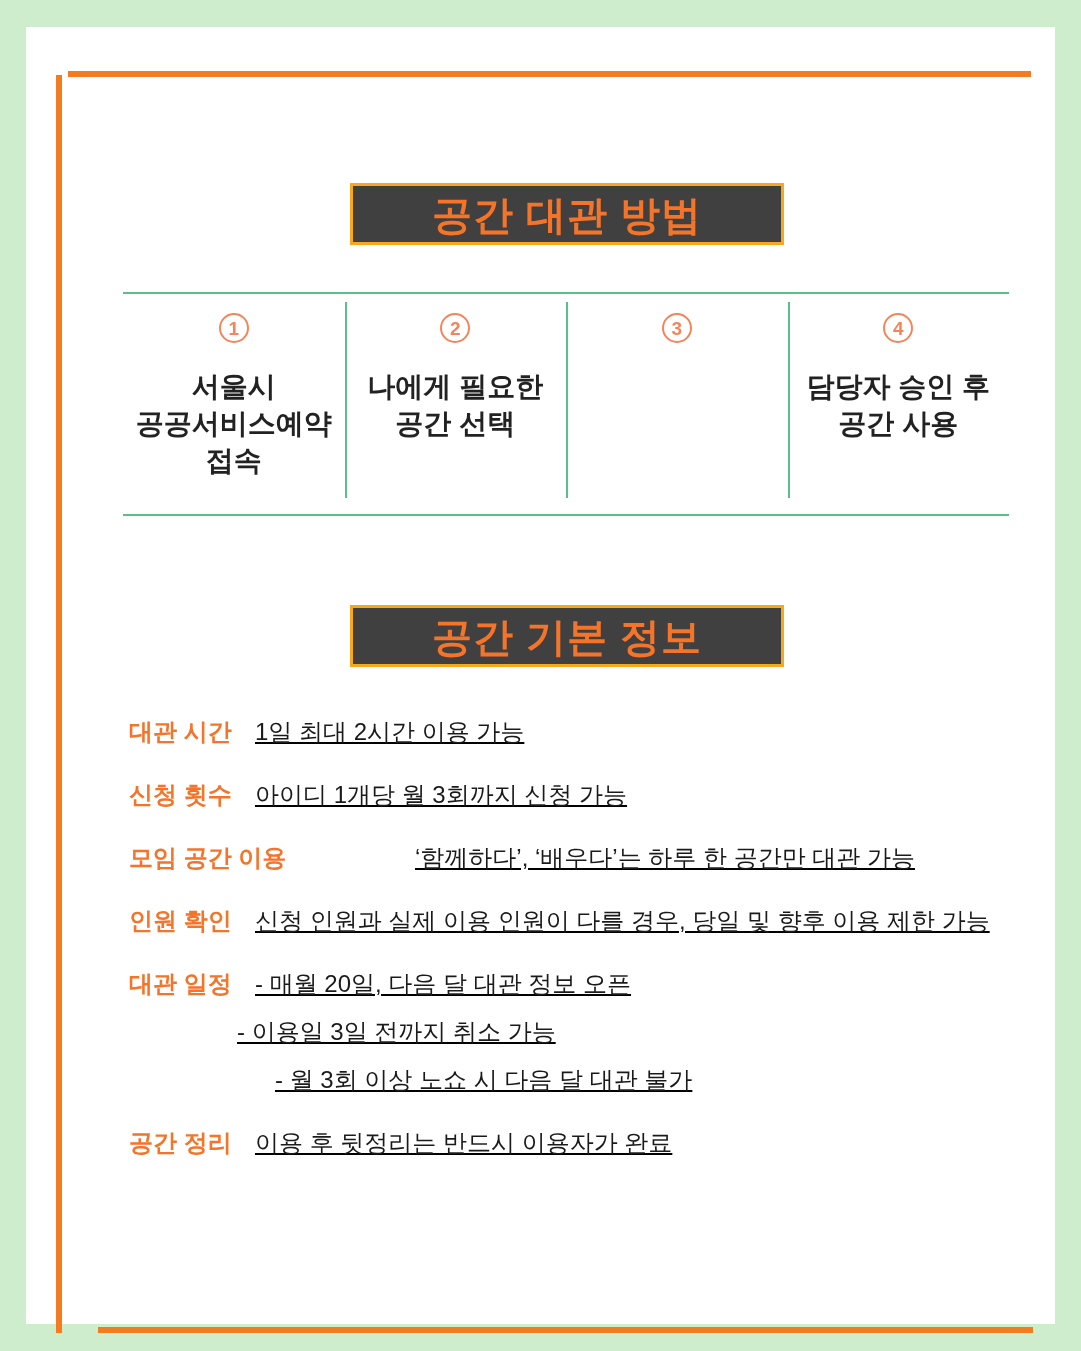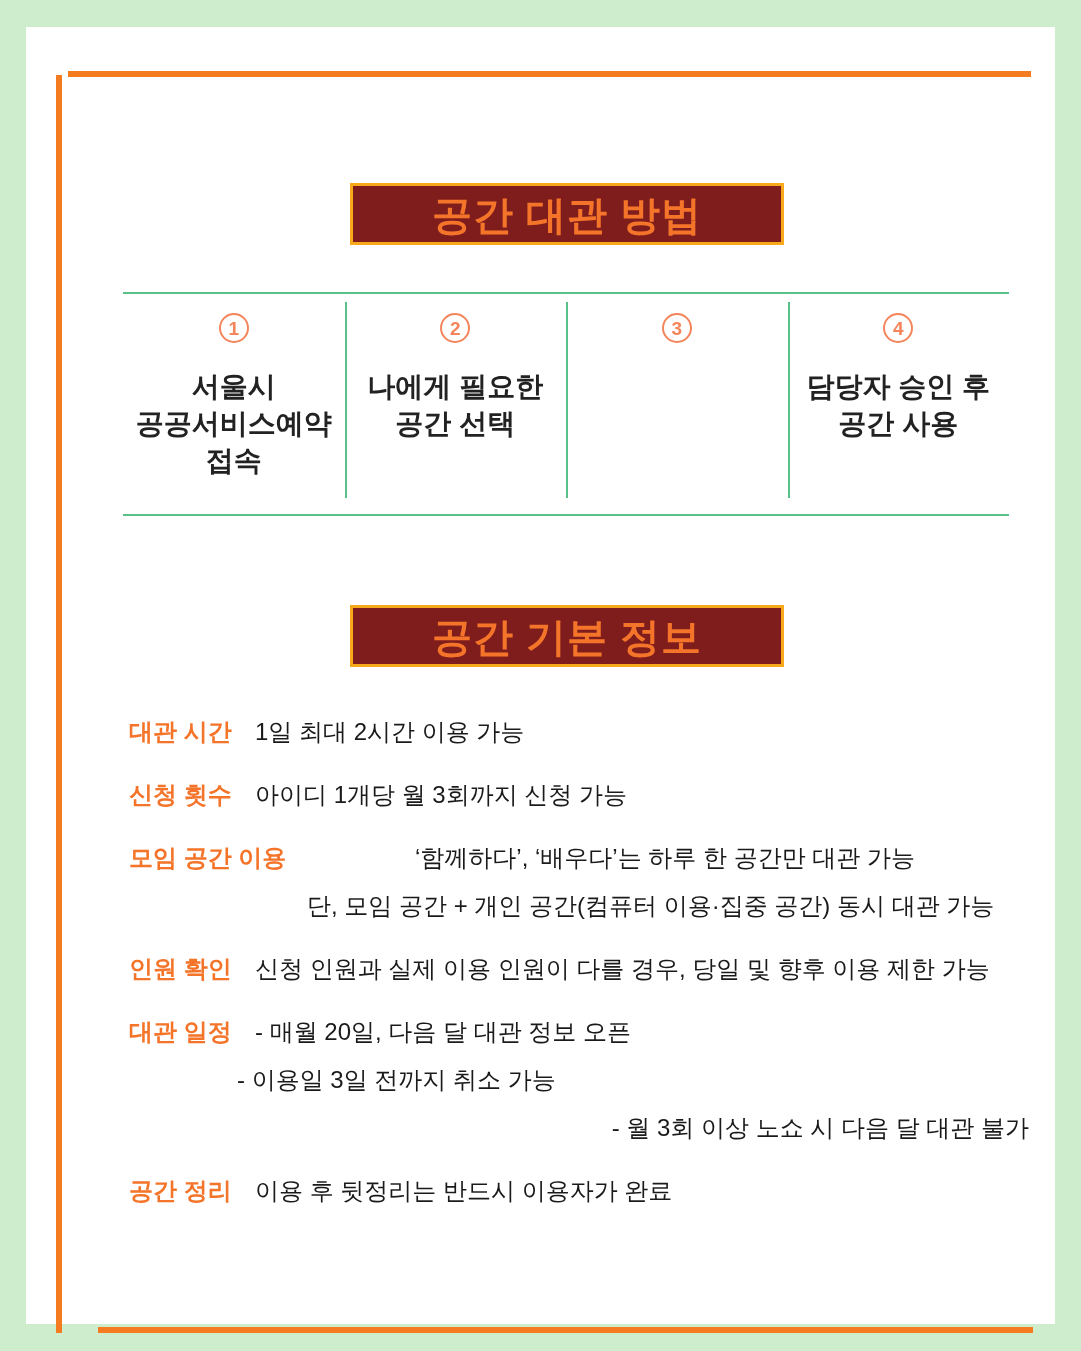--- a/index.html
+++ b/index.html
@@ -42,21 +42,21 @@
     left: 72px;
     top: 1300px;
     width: 935px;
     height: 6px;
     background: #f47b20;
   }
 
   
   .banner {
     position: absolute;
-    background: #7f1d1d;
+    background: #404040;
     border: 3px solid #f7a81b;
     box-sizing: border-box;
     text-align: center;
     color: #f4742a;
     font-weight: bold;
     letter-spacing: 1px;
   }
   #banner-howto {
     left: 324px;
     top: 156px;
@@ -134,20 +134,21 @@
   
   .info-list {
     position: absolute;
     left: 103px;
     top: 688px;
     width: 900px;
   }
   .info-row {
     position: relative;
     margin-bottom: 29px;
+    text-decoration: underline;
   }
   .info-term {
     position: absolute;
     left: 0;
     top: 0;
     color: #f4742a;
     font-size: 24px;
     font-weight: bold;
     white-space: nowrap;
     line-height: 34px;
@@ -216,33 +217,32 @@
     </div>
 
     <div class="info-row">
       <div class="info-term">신청 횟수</div>
       <div class="info-desc">아이디 1개당 월 3회까지 신청 가능</div>
     </div>
 
     <div class="info-row">
       <div class="info-term">모임 공간 이용</div>
       <div class="info-desc wide">‘함께하다’, ‘배우다’는 하루 한 공간만 대관 가능</div>
-      <div class="info-sub indent-lg">단, 모임 공간 + 개인 공간(컴퓨터 이용·집중 공간) 동시 대관 가능</div>
     </div>
 
     <div class="info-row">
       <div class="info-term">인원 확인</div>
       <div class="info-desc">신청 인원과 실제 이용 인원이 다를 경우, 당일 및 향후 이용 제한 가능</div>
     </div>
 
     <div class="info-row">
       <div class="info-term">대관 일정</div>
       <div class="info-desc">- 매월 20일, 다음 달 대관 정보 오픈</div>
       <div class="info-sub indent-lg indent-sm" style="margin-left:108px;">- 이용일 3일 전까지 취소 가능</div>
-      <div class="info-sub" style="margin-left:146px;text-align:right;">- 월 3회 이상 노쇼 시 다음 달 대관 불가</div>
+      <div class="info-sub" style="margin-left:146px;">- 월 3회 이상 노쇼 시 다음 달 대관 불가</div>
     </div>
 
     <div class="info-row">
       <div class="info-term">공간 정리</div>
       <div class="info-desc">이용 후 뒷정리는 반드시 이용자가 완료</div>
     </div>
 
   </div>
 </div>
 

